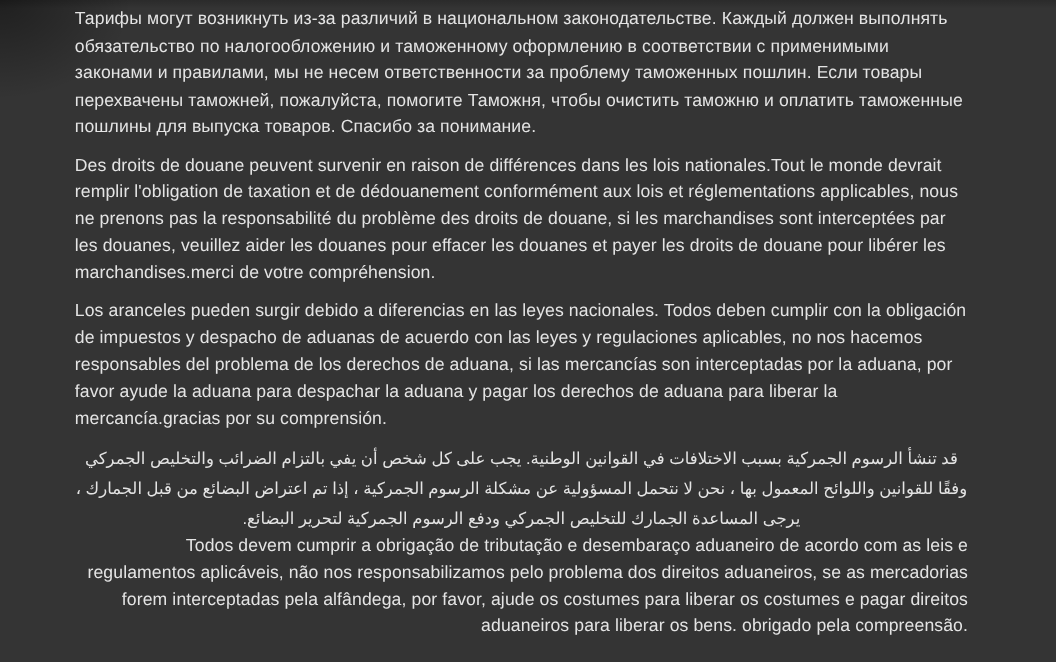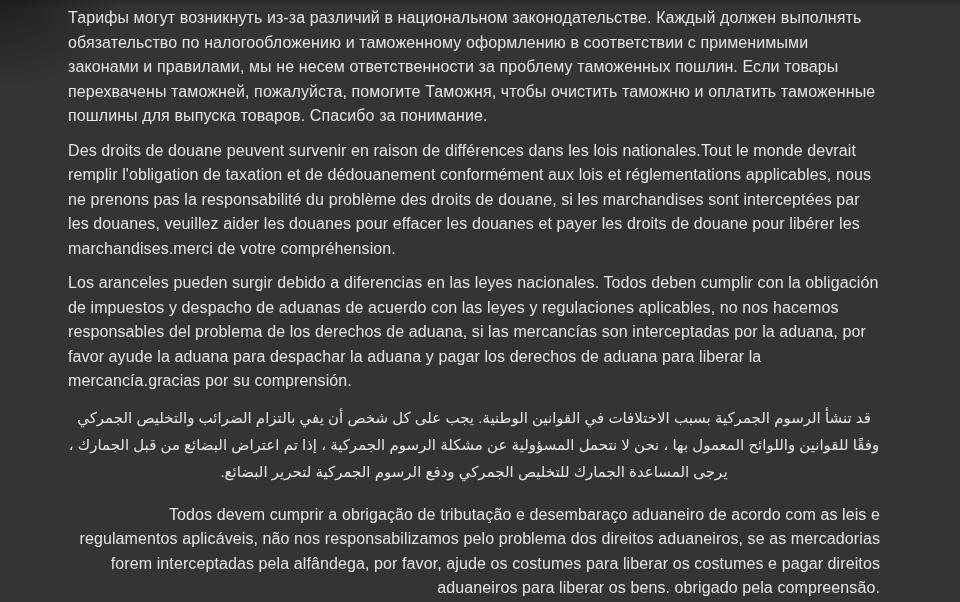--- a/index.html
+++ b/index.html
@@ -37,21 +37,21 @@
     font-size: 16px;
     line-height: 24.5px;
     letter-spacing: 0.1px;
     text-align: left;
   }
   .notice p.arabic {
     direction: rtl;
     text-align: center;
     font-size: 15px;
     line-height: 27px;
-    margin-bottom: 18px;
+    margin-bottom: 0;
   }
   .notice p:last-child {
     margin-bottom: 0;
     text-align: right;
   }
 </style>
 </head>
 <body>
 
 <div class="notice">

